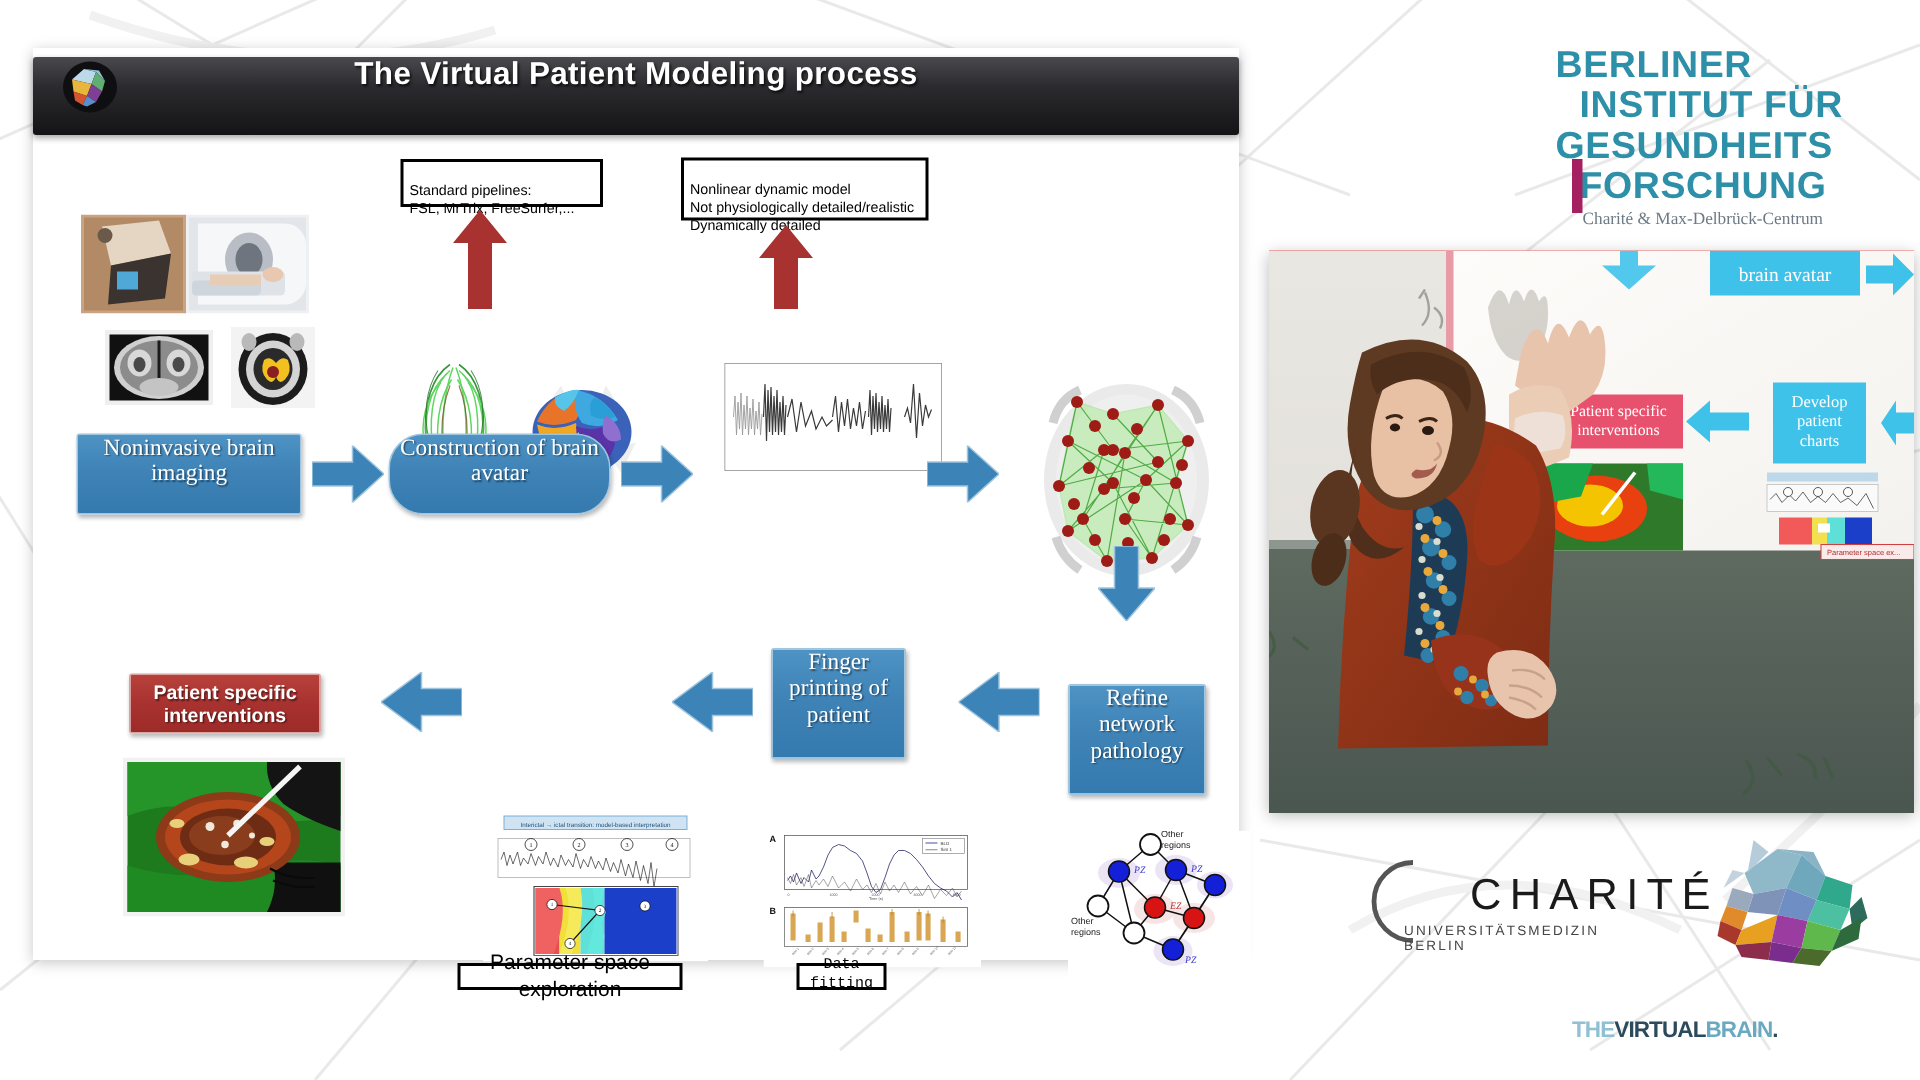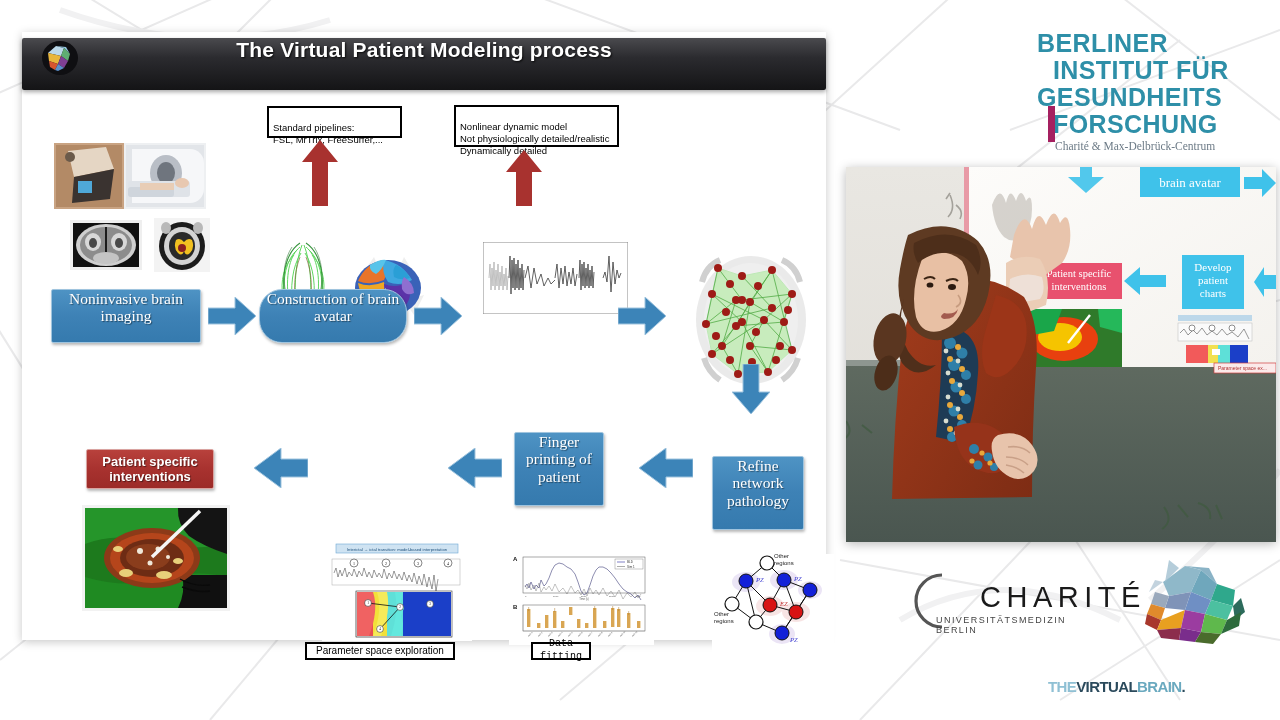--- a/index.html
+++ b/index.html
@@ -532,21 +532,21 @@
         <text x="68" y="52" fill="#c03030">EZ</text>
       </g>
       <g font-size="6" fill="#222" font-family="Liberation Sans, sans-serif">
         <text x="62" y="4">Other</text>
         <text x="62" y="11">regions</text>
         <text x="2" y="62">Other</text>
         <text x="2" y="69">regions</text>
       </g>
     </svg>
 
-    <div class="wbox center" style="left:283px;top:610px;width:150px;height:18px;font-size:10px;">
+    <div class="wbox center" style="left:283px;top:610px;width:150px;height:18px;font-size:14px;">
       <span>Parameter space exploration</span>
     </div>
     <div class="wbox center" style="left:509px;top:610px;width:60px;height:18px;font-size:10px;font-family:Liberation Mono, monospace;">
       <span>Data fitting</span>
     </div>
   </div>
 
   <div id="video">
     <svg width="430" height="375" viewBox="0 0 430 375">
       <defs>

